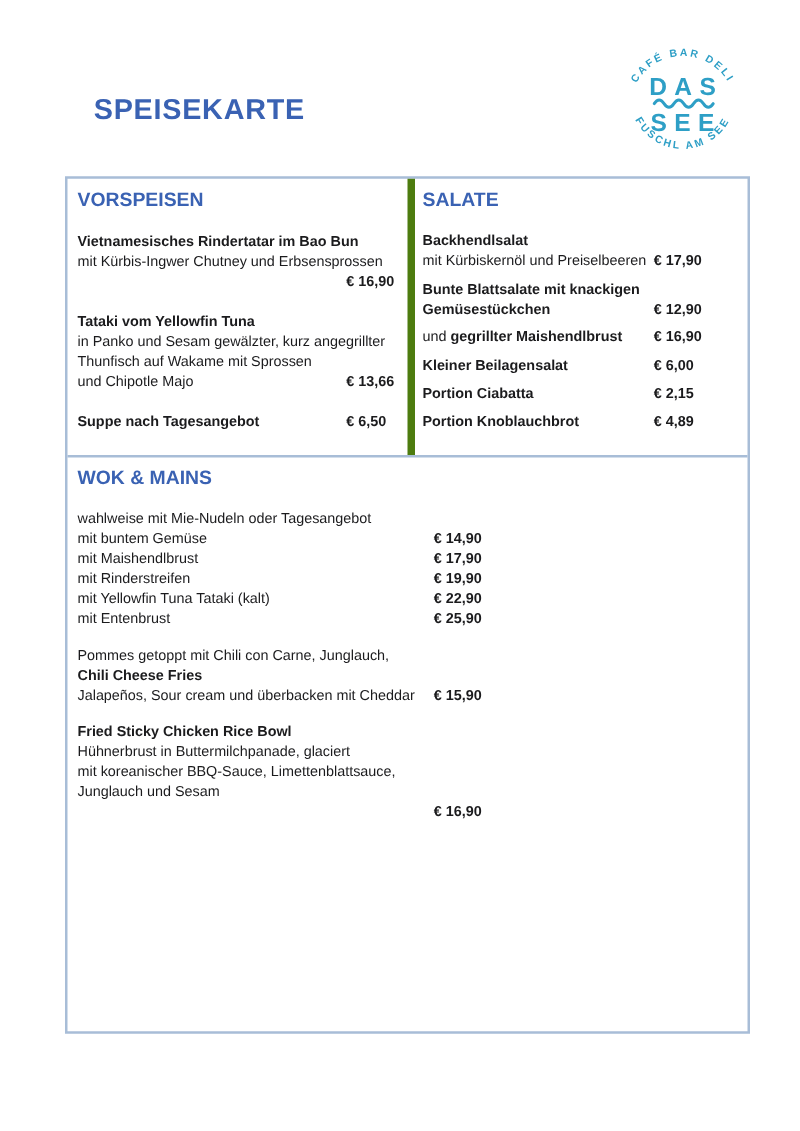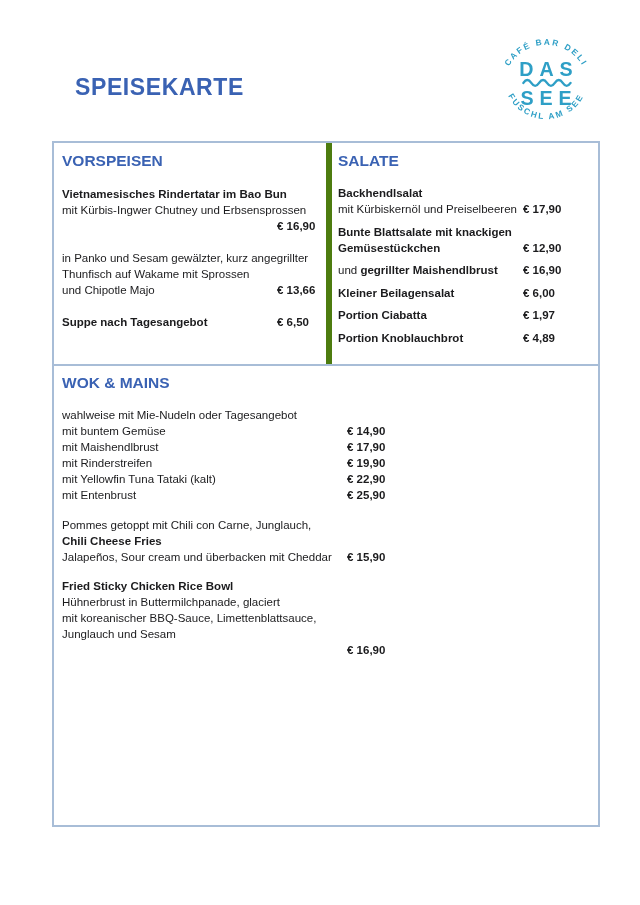--- a/index.html
+++ b/index.html
@@ -68,20 +68,21 @@
         <div class="item">
           <div class="ln b">Vietnamesisches Rindertatar im Bao Bun</div>
           <div class="ln">mit Kürbis-Ingwer Chutney und Erbsensprossen</div>
           <div class="ln rowline">
             <span class="txt-v"></span>
             <span class="price">€ 16,90</span>
           </div>
         </div>
 
         <div class="item">
+          <div class="ln b">Tataki vom Yellowfin Tuna</div>
           <div class="ln">in Panko und Sesam gewälzter, kurz angegrillter</div>
           <div class="ln">Thunfisch auf Wakame mit Sprossen</div>
           <div class="ln rowline">
             <span class="txt-v">und Chipotle Majo</span>
             <span class="price">€ 13,66</span>
           </div>
         </div>
 
         <div class="item">
           <div class="ln rowline">
@@ -120,21 +121,21 @@
         <div class="item-s">
           <div class="ln rowline">
             <span class="txt-s b">Kleiner Beilagensalat</span>
             <span class="price">€ 6,00</span>
           </div>
         </div>
 
         <div class="item-s">
           <div class="ln rowline">
             <span class="txt-s b">Portion Ciabatta</span>
-            <span class="price">€ 1,97</span>
+            <span class="price">€ 2,15</span>
           </div>
         </div>
 
         <div class="item-s">
           <div class="ln rowline">
             <span class="txt-s b">Portion Knoblauchbrot</span>
             <span class="price">€ 4,89</span>
           </div>
         </div>
       </div>

